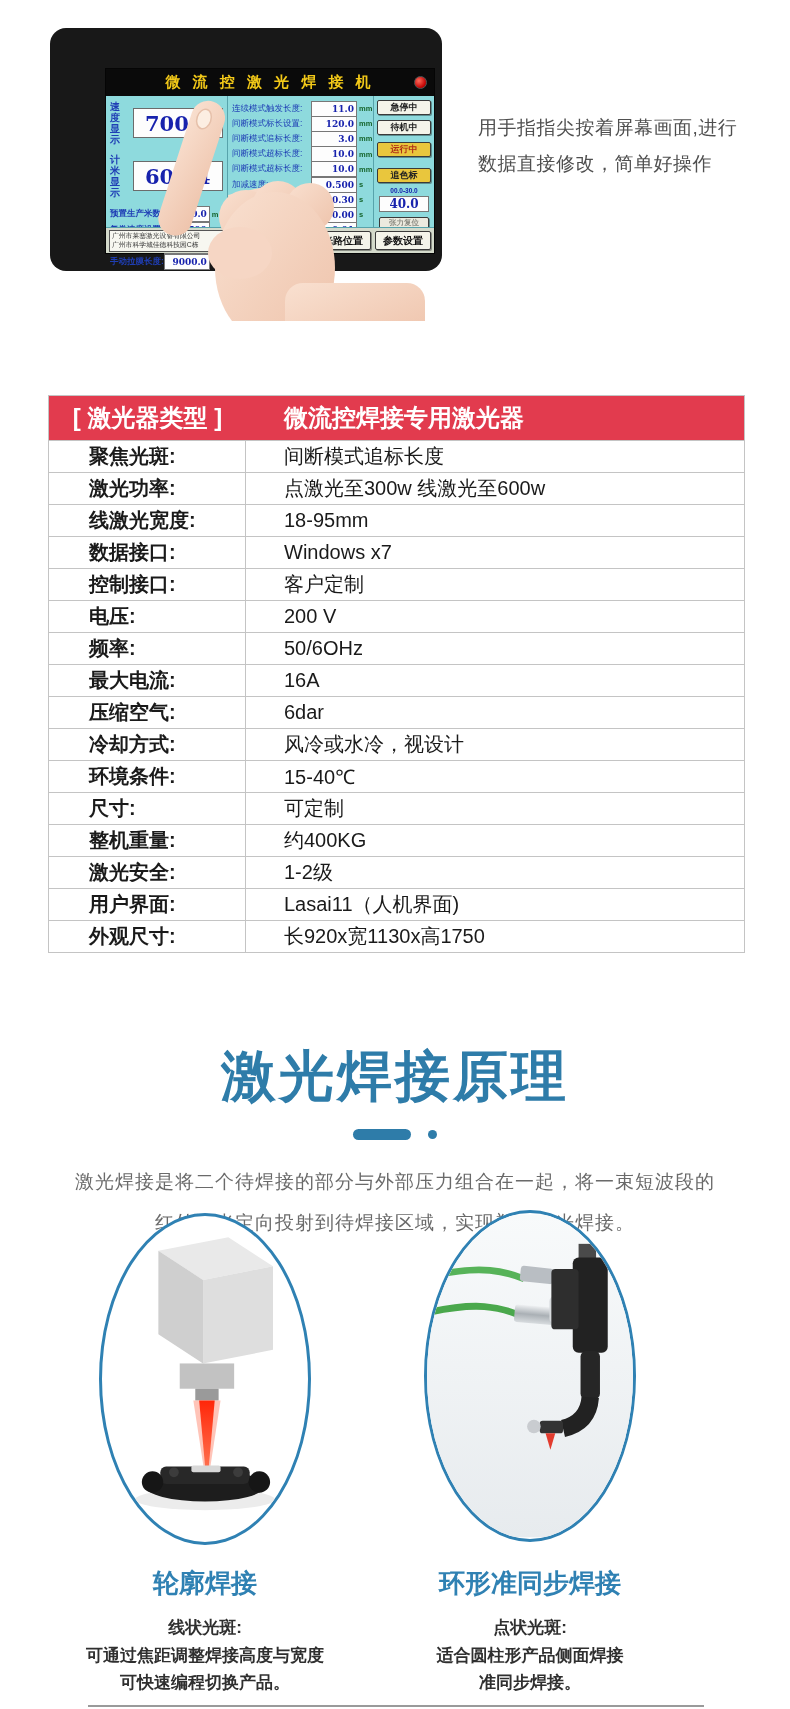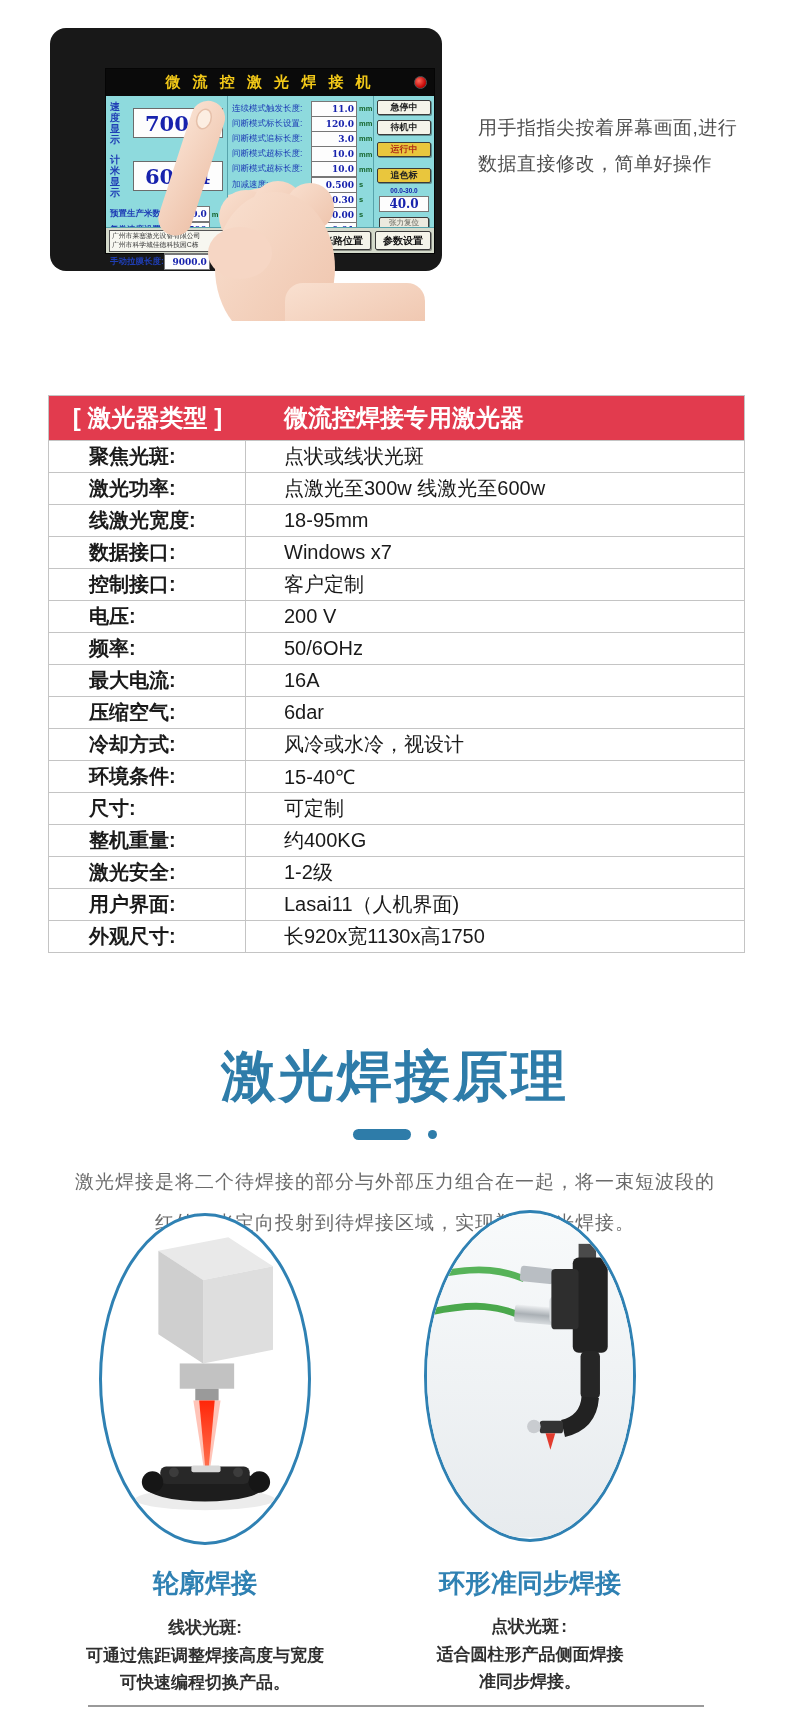--- a/index.html
+++ b/index.html
@@ -223,21 +223,21 @@
     <div>数据直接修改，简单好操作</div>
   </div>
 
   <div class="spec-table">
     <div class="t-head">
       <div class="c1">[ 激光器类型 ]</div>
       <div class="c2">微流控焊接专用激光器</div>
     </div>
     <div class="t-row">
         <div class="c1">聚焦光斑:</div>
-        <div class="c2">点状或线状光斑</div>
+        <div class="c2">间断模式追标长度</div>
       </div>
     <div class="t-row">
         <div class="c1">激光功率:</div>
         <div class="c2">点激光至300w 线激光至600w</div>
       </div>
     <div class="t-row">
         <div class="c1">线激光宽度:</div>
         <div class="c2">18-95mm</div>
       </div>
     <div class="t-row">
@@ -368,21 +368,21 @@
 
   <div class="feature-cap" style="left:55px;">
     <div class="f-title">轮廓焊接</div>
     <div class="f-lines">
       <div>线状光斑:</div>
       <div>可通过焦距调整焊接高度与宽度</div>
       <div>可快速编程切换产品。</div>
     </div>
   </div>
 
-  <div class="feature-cap" style="left:380px;font-family:Liberation Mono, monospace;">
+  <div class="feature-cap" style="left:380px;">
     <div class="f-title">环形准同步焊接</div>
     <div class="f-lines">
       <div>点状光斑:</div>
       <div>适合圆柱形产品侧面焊接</div>
       <div>准同步焊接。</div>
     </div>
   </div>
 
   <div class="bottom-line"></div>
 </div>

